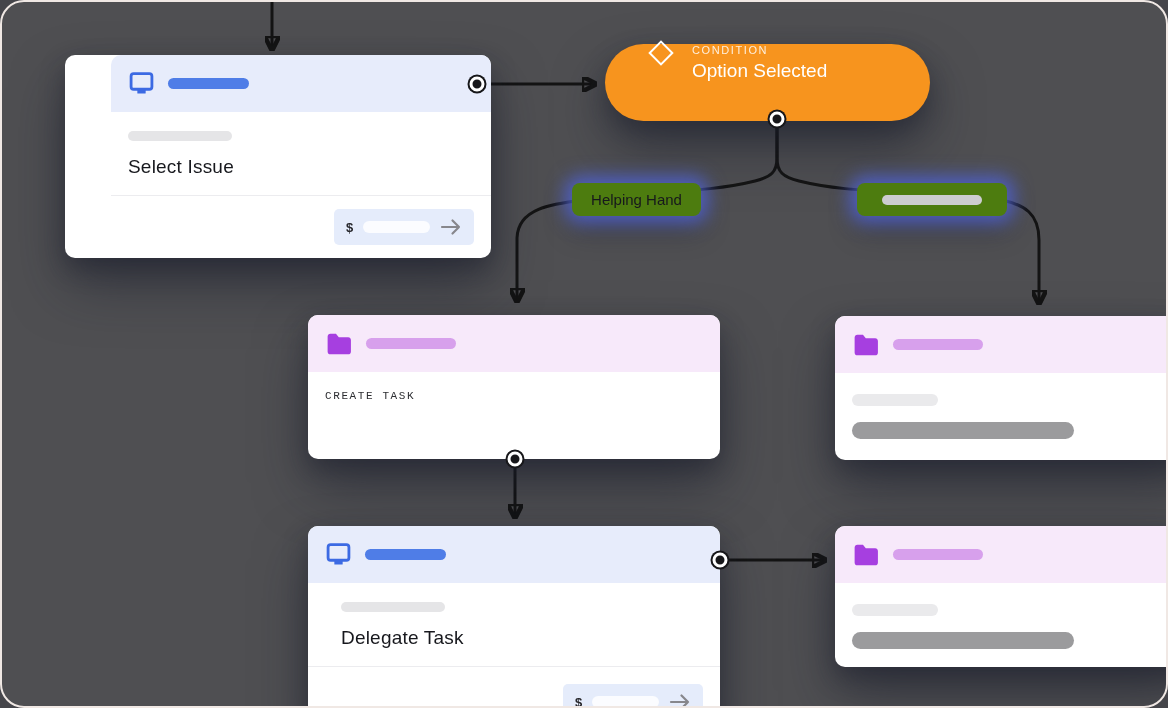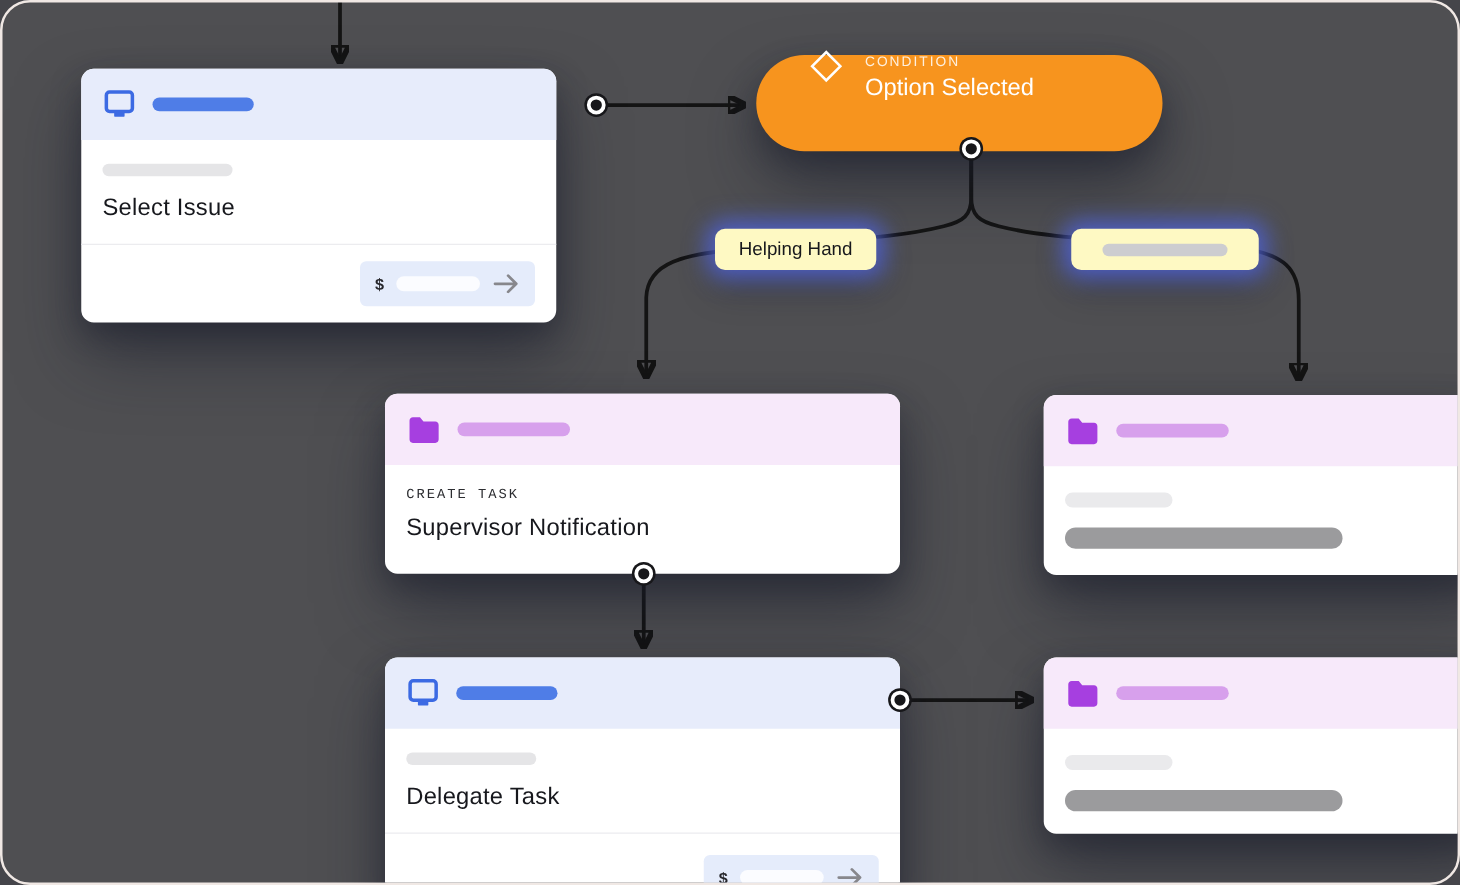--- a/index.html
+++ b/index.html
@@ -27,21 +27,21 @@
                padding:13px 17px;box-sizing:border-box;}
   .amount-input{display:flex;align-items:center;gap:10px;background:#e5ecfb;border-radius:5px;
                 height:36px;width:140px;padding:0 12px;box-sizing:border-box;cursor:text;}
   .amount-input .cur{font-size:13px;font-weight:bold;color:#26262b;}
   .amount-input .ph{flex:1;height:12px;background:rgba(255,255,255,.82);border-radius:6px;}
   .condition{left:603px;top:42px;width:325px;height:77px;border-radius:39px;background:#f7941e;
              display:flex;align-items:flex-start;gap:22px;padding:0 30px 0 47px;box-sizing:border-box;}
   .diamond{width:14px;height:14px;border:2px solid #fff;transform:rotate(45deg);flex:0 0 auto;}
   .cond-kicker{font-size:11px;letter-spacing:1.6px;color:rgba(255,255,255,.85);margin-bottom:4px;}
   .cond-title{font-size:19px;color:#fff;}
-  .pill{position:absolute;z-index:2;background:#fef9c3;border-radius:8px;height:33px;
+  .pill{position:absolute;z-index:2;background:#4d7c0f;border-radius:8px;height:33px;
         display:flex;align-items:center;justify-content:center;
         box-shadow:0 0 18px 7px rgba(80,99,214,.85),0 14px 28px rgba(26,29,44,.35);}
   .pill-label{font-size:15px;font-weight:500;color:#17181c;}
   .port{position:absolute;z-index:3;width:9px;height:9px;background:#17171a;border:3px solid #fff;
         border-radius:50%;box-shadow:0 0 0 2px #17171a;transform:translate(-50%,-50%);cursor:pointer;}
   .iconbox{flex:0 0 auto;display:flex;align-items:center;}
 </style>
 </head>
 <body>
 
@@ -56,21 +56,21 @@
     <path d="M270 0 V46" marker-end="url(#ah)"></path>
     <path d="M482 82 H592" marker-end="url(#ah)"></path>
     <path d="M775 125 V156 C775 170 769 175 753 179 C725 186 700 188 636 192"></path>
     <path d="M775 125 V156 C775 170 781 175 797 179 C825 186 852 188 916 192"></path>
     <path d="M582 198 C550 202 516 206 515 236 V298" marker-end="url(#ah)"></path>
     <path d="M1000 198 C1022 203 1037 211 1037 238 V300" marker-end="url(#ah)"></path>
     <path d="M513 465 V514" marker-end="url(#ah)"></path>
     <path d="M726 558 H822" marker-end="url(#ah)"></path>
   </svg>
 
-  <div class="node" style="left:63px;top:53px;width:380px;height:203px;">
+  <div class="node" style="left:63px;top:53px;width:380px;height:203px;padding-left:46px;">
     <div class="card-header hdr-blue">
       <span class="iconbox">
         <svg width="25" height="25" viewBox="0 0 24 24">
             <rect x="2" y="2.5" width="20" height="15" rx="2.5" fill="none" stroke="#3c6ae3" stroke-width="2.7"></rect>
             <rect x="8" y="17.5" width="8" height="4" rx="0.5" fill="#3c6ae3"></rect>
           </svg>
       </span>
       <span class="sk sk-blue"></span>
     </div>
     <div class="card-body" style="height:83px;">
@@ -109,21 +109,20 @@
     <div class="card-header hdr-pink">
       <span class="iconbox">
         <svg width="26" height="23" viewBox="0 0 24 21">
             <path d="M1.5 4 c0-1.4 1.1-2.5 2.5-2.5 h5.2 l2.6 3.2 h8.7 c1.4 0 2.5 1.1 2.5 2.5 v10.8 c0 1.4-1.1 2.5-2.5 2.5 H4 c-1.4 0-2.5-1.1-2.5-2.5 z" fill="#a63fe0"></path>
           </svg>
       </span>
       <span class="sk sk-purple"></span>
     </div>
     <div class="card-body">
       <div class="kicker" style="margin:3px 0 10px;font-family:Liberation Mono, monospace;">CREATE TASK</div>
-      <div class="title">Supervisor Notification</div>
     </div>
   </div>
 
   <div class="node" style="left:833px;top:314px;width:360px;height:144px;">
     <div class="card-header hdr-pink">
       <span class="iconbox">
         <svg width="26" height="23" viewBox="0 0 24 21">
             <path d="M1.5 4 c0-1.4 1.1-2.5 2.5-2.5 h5.2 l2.6 3.2 h8.7 c1.4 0 2.5 1.1 2.5 2.5 v10.8 c0 1.4-1.1 2.5-2.5 2.5 H4 c-1.4 0-2.5-1.1-2.5-2.5 z" fill="#a63fe0"></path>
           </svg>
       </span>
@@ -138,21 +137,21 @@
   <div class="node" style="left:306px;top:524px;width:412px;height:200px;">
     <div class="card-header hdr-blue">
       <span class="iconbox">
         <svg width="25" height="25" viewBox="0 0 24 24">
             <rect x="2" y="2.5" width="20" height="15" rx="2.5" fill="none" stroke="#3c6ae3" stroke-width="2.7"></rect>
             <rect x="8" y="17.5" width="8" height="4" rx="0.5" fill="#3c6ae3"></rect>
           </svg>
       </span>
       <span class="sk sk-blue"></span>
     </div>
-    <div class="card-body" style="height:83px;">
+    <div class="card-body" style="height:83px;margin-left:16px;">
       <div class="sk sk-label"></div>
       <div class="title">Delegate Task</div>
     </div>
     <div class="card-footer" style="padding-top:17px;">
       <div class="amount-input">
         <span class="cur">$</span>
         <span class="ph"></span>
         <span class="iconbox">
           <svg width="22" height="18" viewBox="0 0 22 18">
               <path d="M2 9 H19 M12.5 2.5 L19 9 L12.5 15.5" stroke="#87878c" stroke-width="2.2" fill="none" stroke-linecap="round" stroke-linejoin="round"></path>

